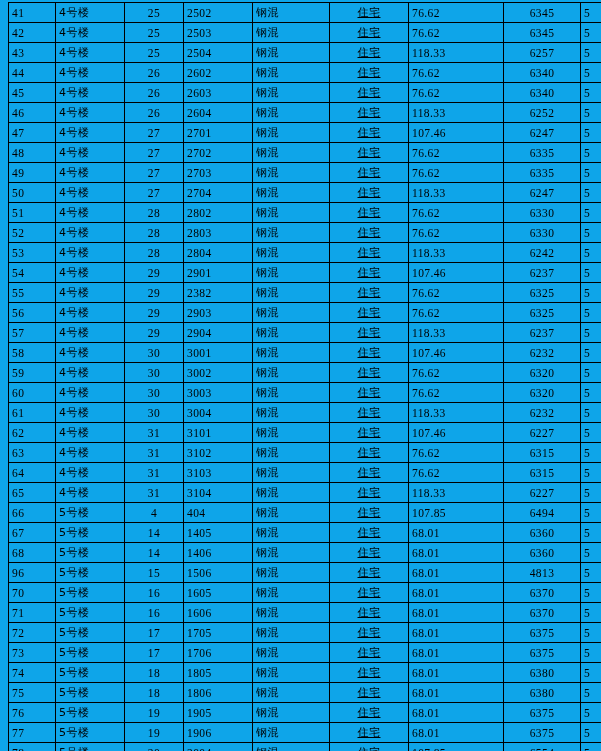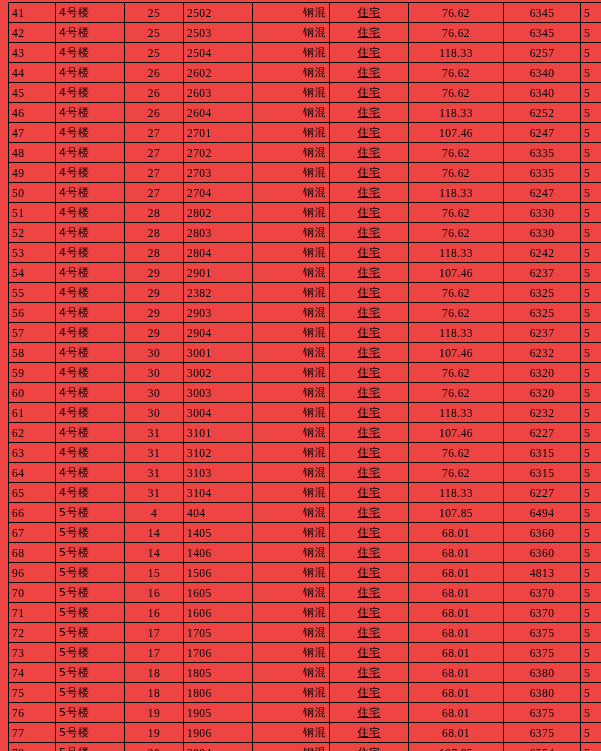--- a/index.html
+++ b/index.html
@@ -8,21 +8,21 @@
     background: #ffffff;
   }
   body {
     font-family: "Liberation Sans", sans-serif;
   }
   #page {
     width: 601px;
     height: 751px;
     position: relative;
     overflow: hidden;
-    background: #ef4444;
+    background: #0ea5e9;
   }
   table.sheet {
     border-collapse: collapse;
     width: 586px;
     margin-left: 8px;
     margin-top: 2px;
     table-layout: fixed;
   }
   table.sheet td {
     border: 1px solid #000000;
@@ -31,23 +31,23 @@
     color: #000000;
     padding: 0 3px;
     overflow: hidden;
     white-space: nowrap;
     font-family: "Liberation Sans", sans-serif;
   }
   td.c-idx     { width: 40px;  text-align: left; }
   td.c-build   { width: 62px;  text-align: left; }
   td.c-floor   { width: 52px;  text-align: center; }
   td.c-room    { width: 62px;  text-align: left; }
-  td.c-struct  { width: 70px;  text-align: right; }
+  td.c-struct  { width: 70px;  text-align: left; }
   td.c-usage   { width: 72px;  text-align: center; text-decoration: underline; }
-  td.c-area    { width: 88px;  text-align: center; }
+  td.c-area    { width: 88px;  text-align: left; }
   td.c-price   { width: 70px;  text-align: center; }
   td.c-last    { width: 60px;  text-align: left; }
   .cjk {
     font-family: "DejaVu Sans", "Liberation Sans", sans-serif;
     font-size: 11px;
     letter-spacing: 0.5px;
   }
   .num {
     font-family: "Liberation Serif", serif;
     font-size: 11.5px;

